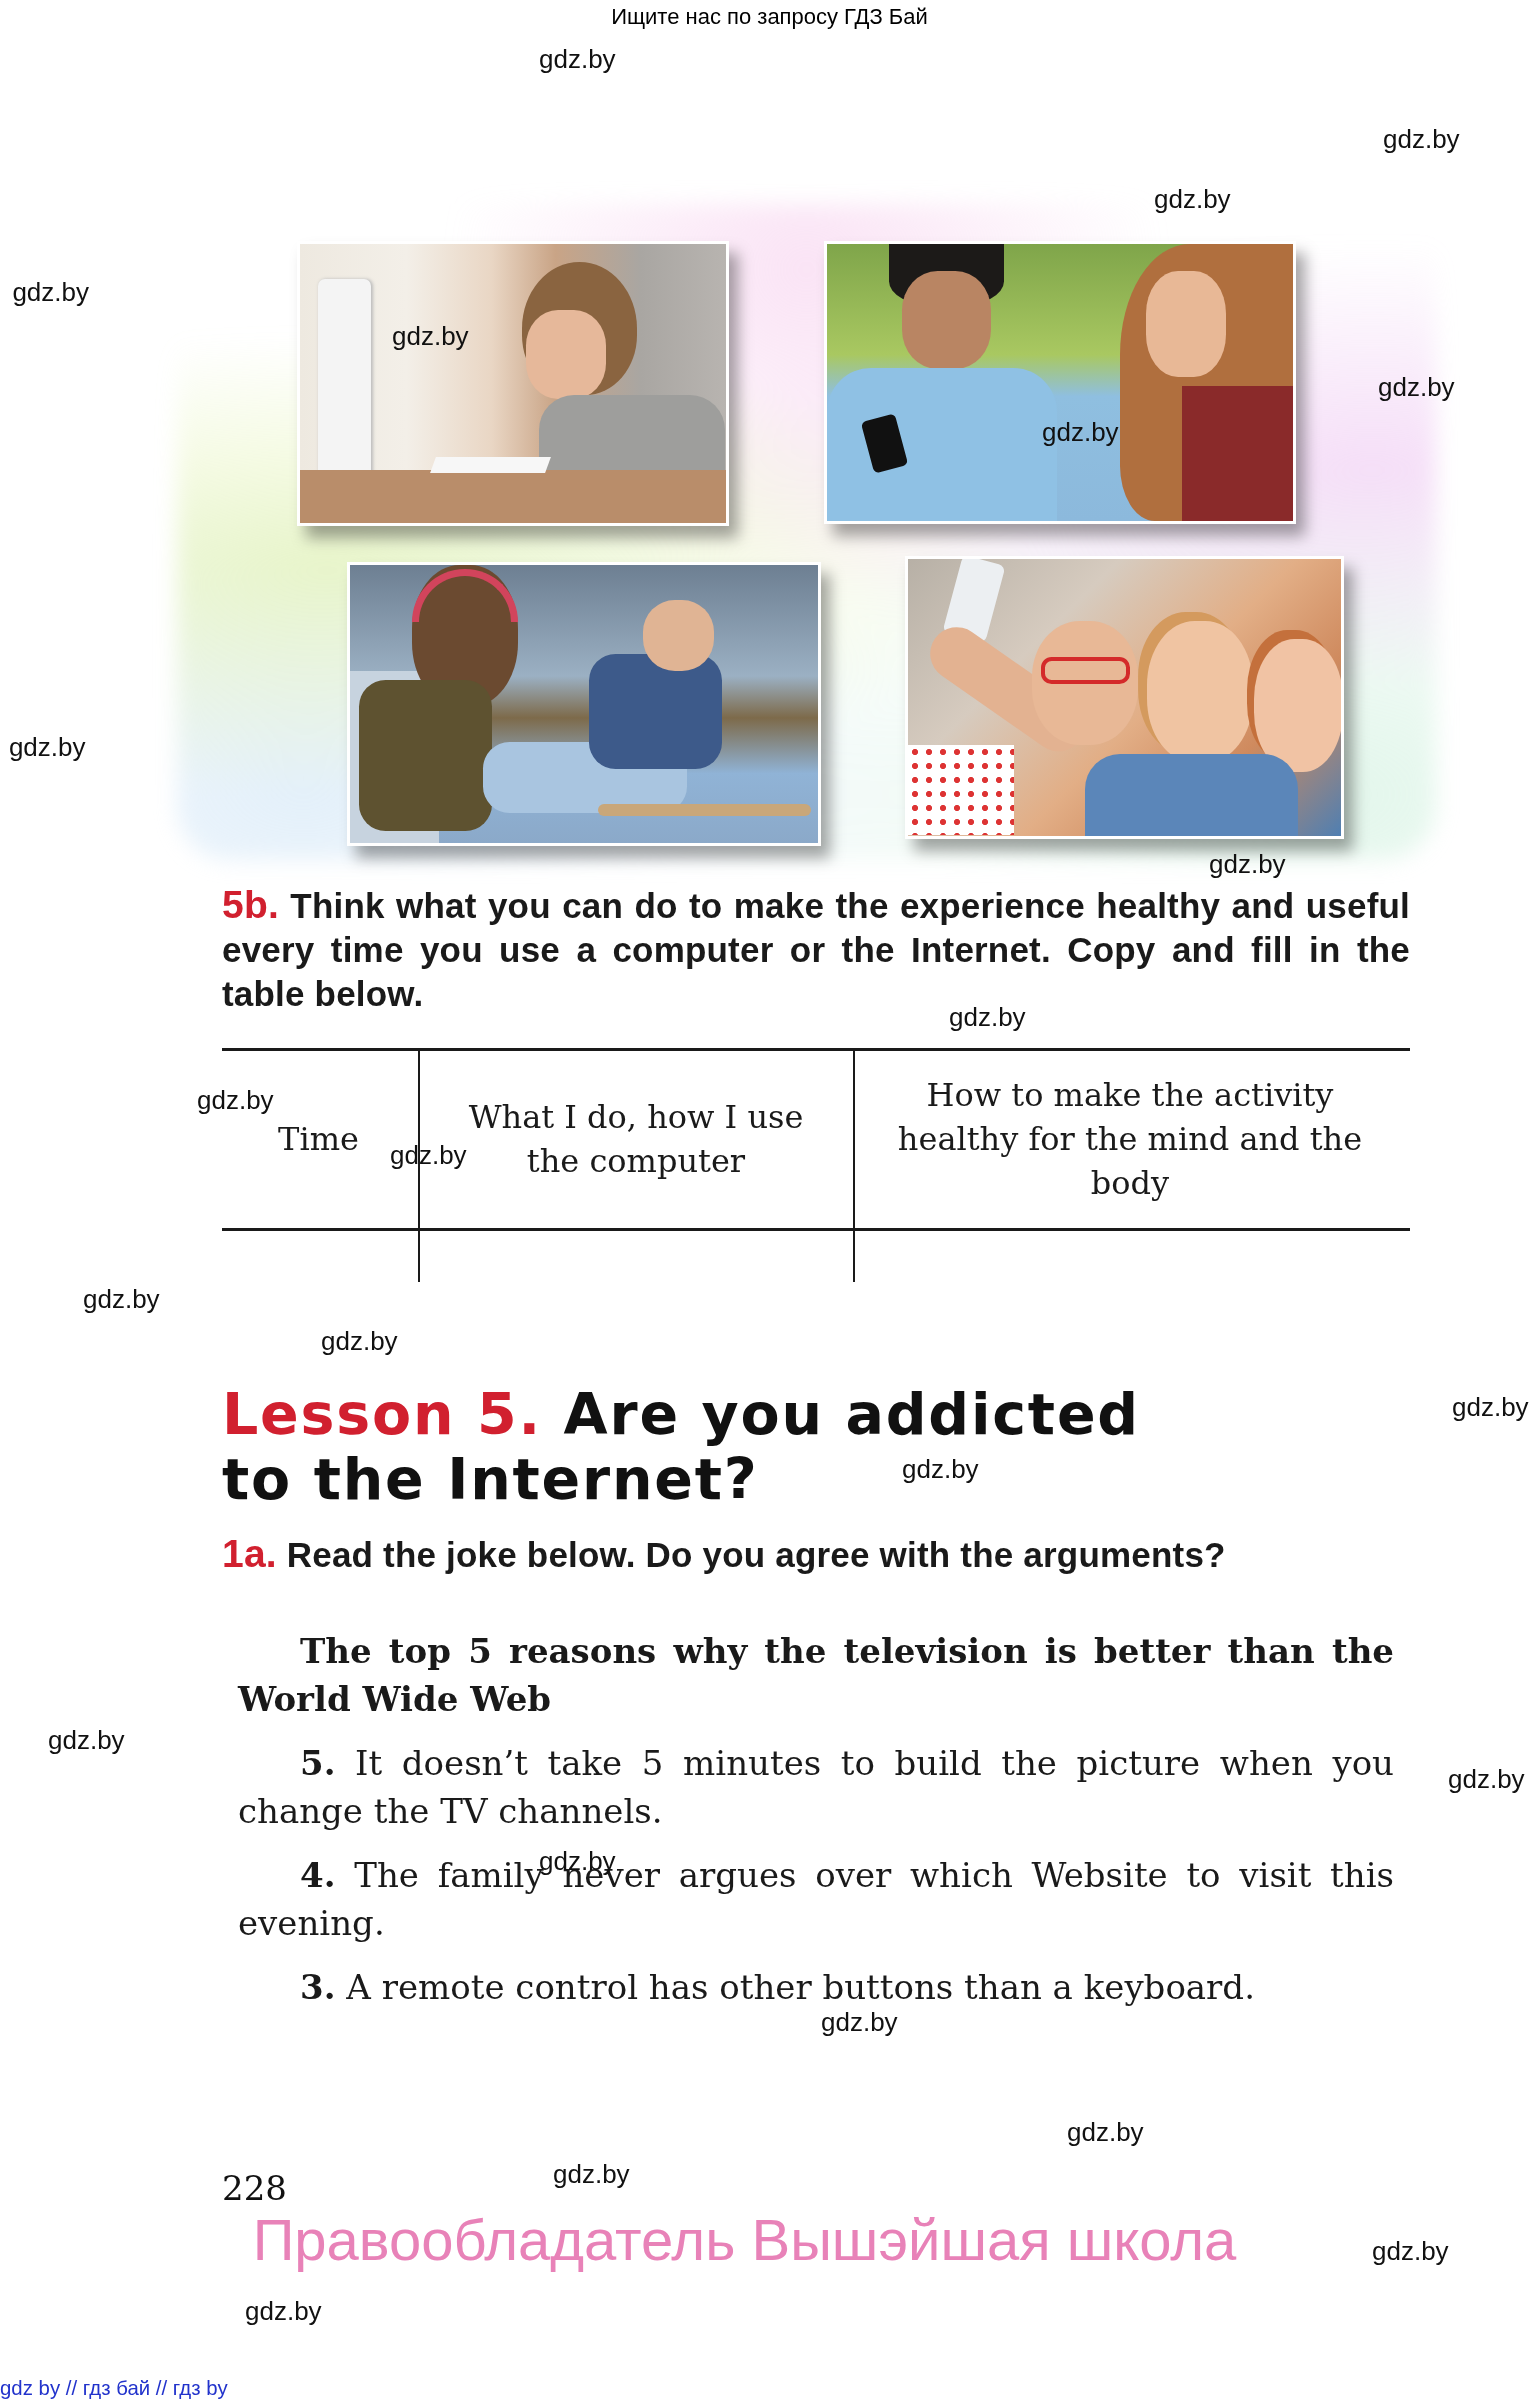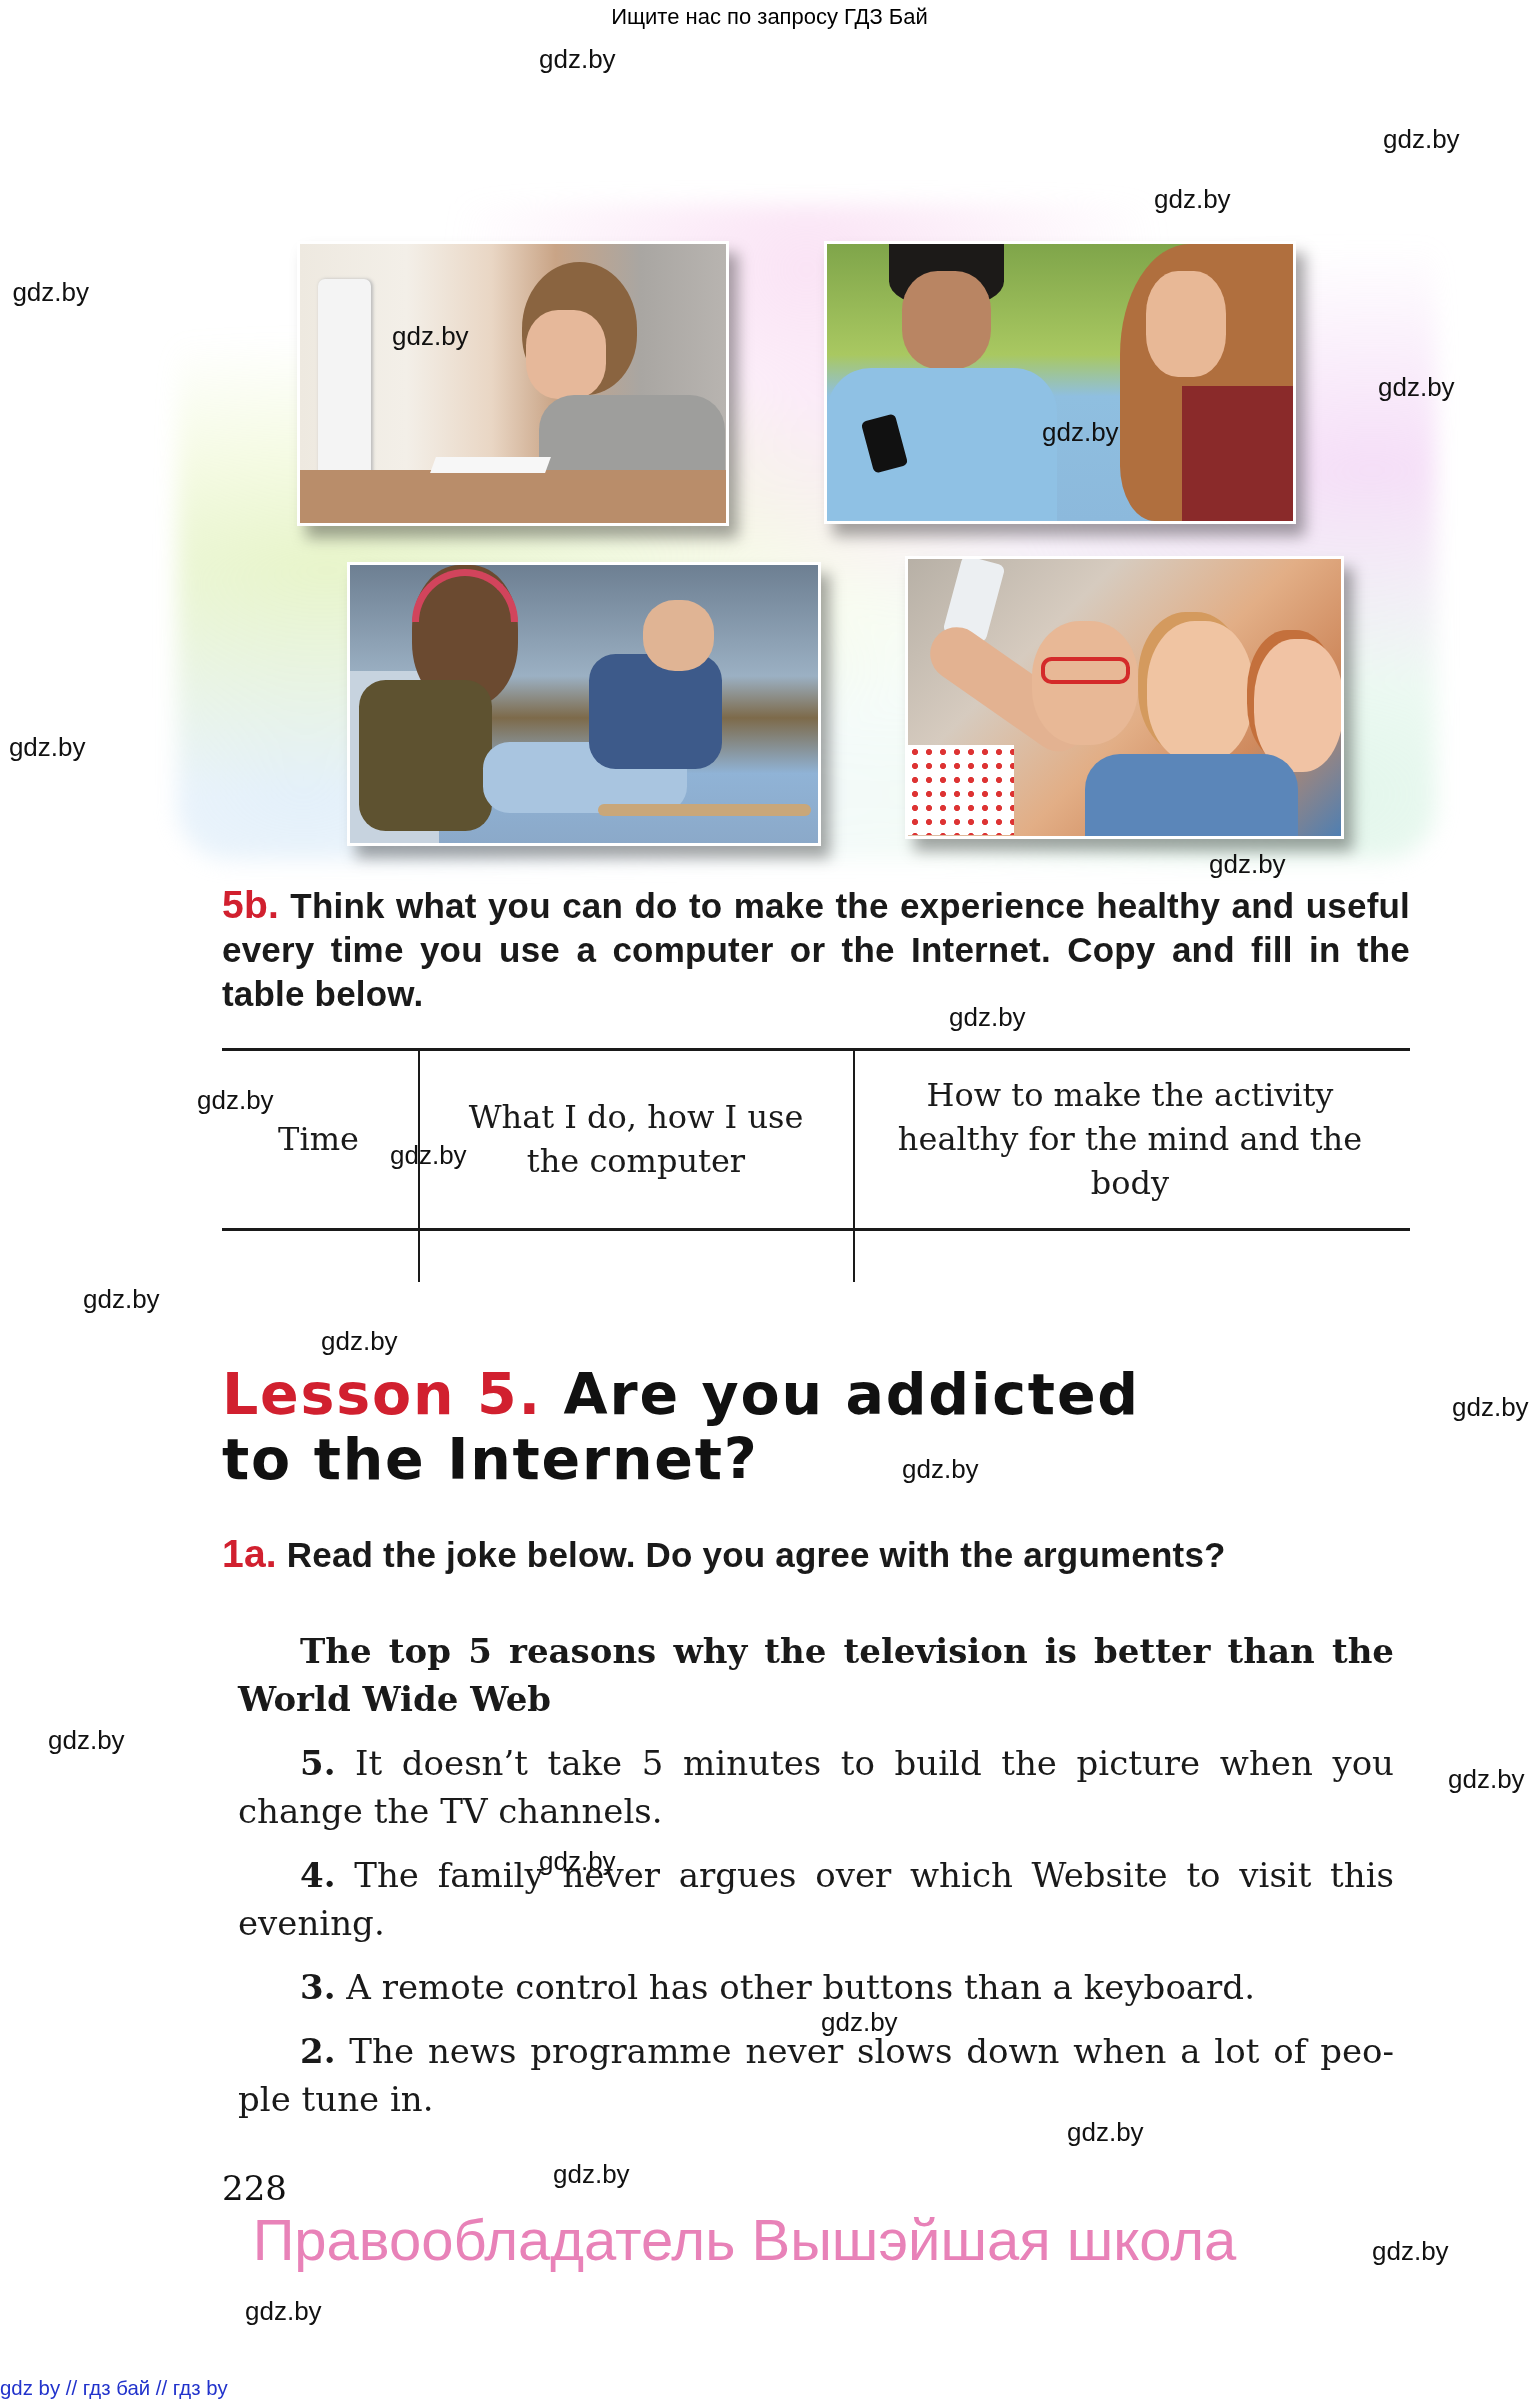--- a/index.html
+++ b/index.html
@@ -20,21 +20,21 @@
          background: linear-gradient(180deg, #7fa54a 0%, #a9c861 40%, #8fbfe0 55%, #8cb9dc 100%); }
   .ph3 { left:347px; top:562px; width:468px; height:278px;
          background: linear-gradient(180deg, #6d7f92 0%, #9bb0c3 40%, #7d6a4a 55%, #90b3d6 75%, #8ba9c9 100%); }
   .ph4 { left:905px; top:556px; width:433px; height:277px;
          background: linear-gradient(135deg, #b7b0a6 0%, #d6cbbf 30%, #e2ae86 55%, #cf8a5e 75%, #4f7fb2 100%); }
   .ph-shape { position:absolute; }
   .task { position:absolute; left:222px; width:1188px; font-weight:bold; font-size:35px; line-height:44px; font-family:"Liberation Sans", sans-serif; color:#1a1a1a; text-align:justify; letter-spacing:0.2px; }
   .task .num { color:#d1202f; font-size:39px; }
   .tbl-line { position:absolute; background:#1a1a1a; }
   .th { position:absolute; font-family:"DejaVu Serif", serif; font-size:32px; line-height:44px; text-align:center; color:#1a1a1a; }
-  .lesson { position:absolute; left:222px; font-family:"DejaVu Sans", sans-serif; font-weight:bold; font-size:57px; line-height:66px; color:#111; letter-spacing:1.8px; }
+  .lesson { position:absolute; left:222px; font-family:"DejaVu Sans", sans-serif; font-weight:bold; font-size:57px; line-height:66px; color:#111; letter-spacing:1.8px;margin-top:20px; }
   .lesson .red { color:#d1202f; }
   .joke { position:absolute; left:222px; width:1188px; font-family:"DejaVu Serif", serif; font-size:34px; line-height:48px; color:#1a1a1a; }
   .joke p { margin:16px; text-align:justify; }
   .joke .ind { text-indent:62px; }
   .joke b { font-weight:bold; }
   .pagenum { position:absolute; left:222px; top:2168px; font-family:"DejaVu Serif", serif; font-size:34px; }
   .owner { position:absolute; left:0; width:1489px; top:2206px; text-align:center; color:#e882b8; font-size:58px; }
   .footer { position:absolute; left:0; width:1539px; top:2377px; text-align:left; color:#2233cc; font-size:20.4px; }
 </style>
 </head>
@@ -108,21 +108,20 @@
 
 <div class="task" style="top:1532px;">
   <span class="num">1a.</span><span> Read the joke below. Do you agree with the arguments?</span>
 </div>
 
 <div class="joke" style="top:1611px;">
   <p class="ind"><b>The top 5 reasons why the television is better than the World Wide Web</b></p>
   <p class="ind"><b>5.</b><span> It doesn’t take 5 minutes to build the picture when you change the TV channels.</span></p>
   <p class="ind"><b>4.</b><span> The family never argues over which Website to visit this evening.</span></p>
   <p class="ind"><b>3.</b><span> A remote control has other buttons than a keyboard.</span></p>
-  <p class="ind"><b>2.</b><span> The news programme never slows down when a lot of peo-ple tune in.</span></p>
 </div>
 
 <div class="pagenum">228</div>
 <div class="owner">Правообладатель Вышэйшая школа</div>
 <div class="footer">gdz by  //  гдз бай  //  гдз by</div>
 
 <div id="wm-layer">
     <div class="wm" style="left: 539px; top: 44px;">gdz.by</div>
     <div class="wm" style="left: 1383px; top: 124px;">gdz.by</div>
     <div class="wm" style="left: 1154px; top: 184px;">gdz.by</div>

